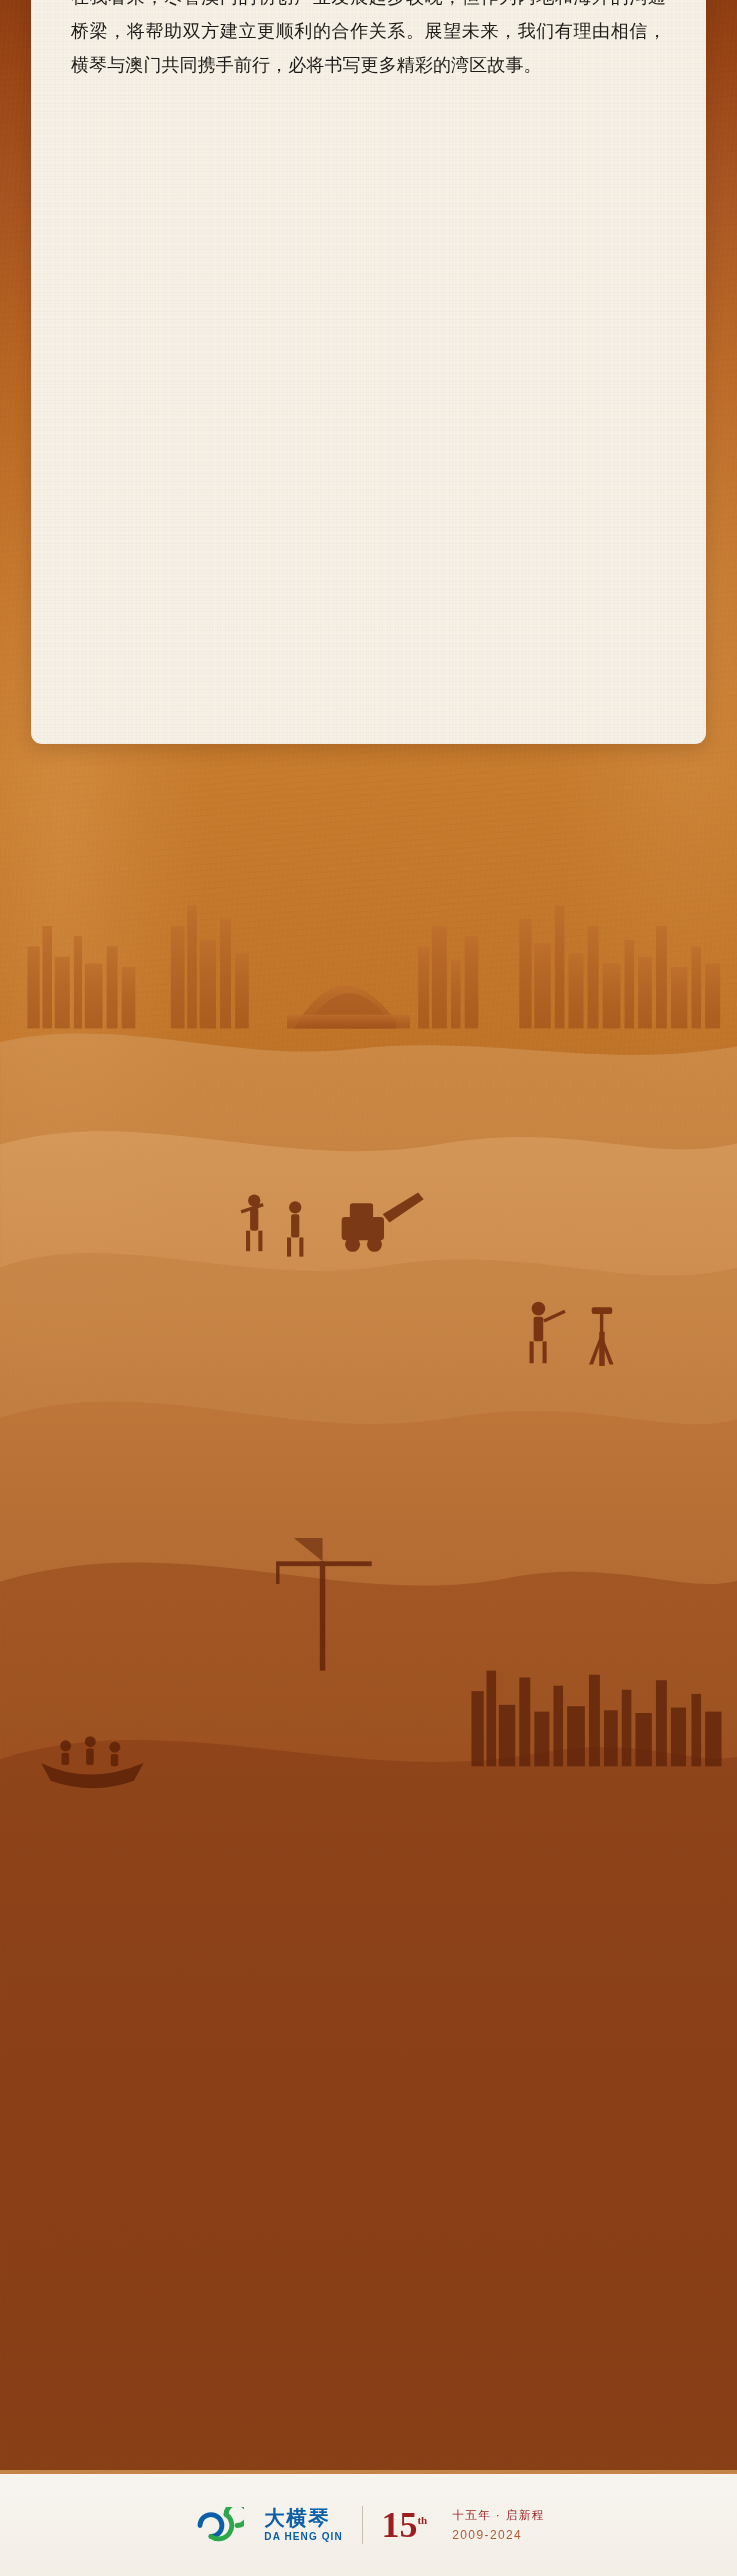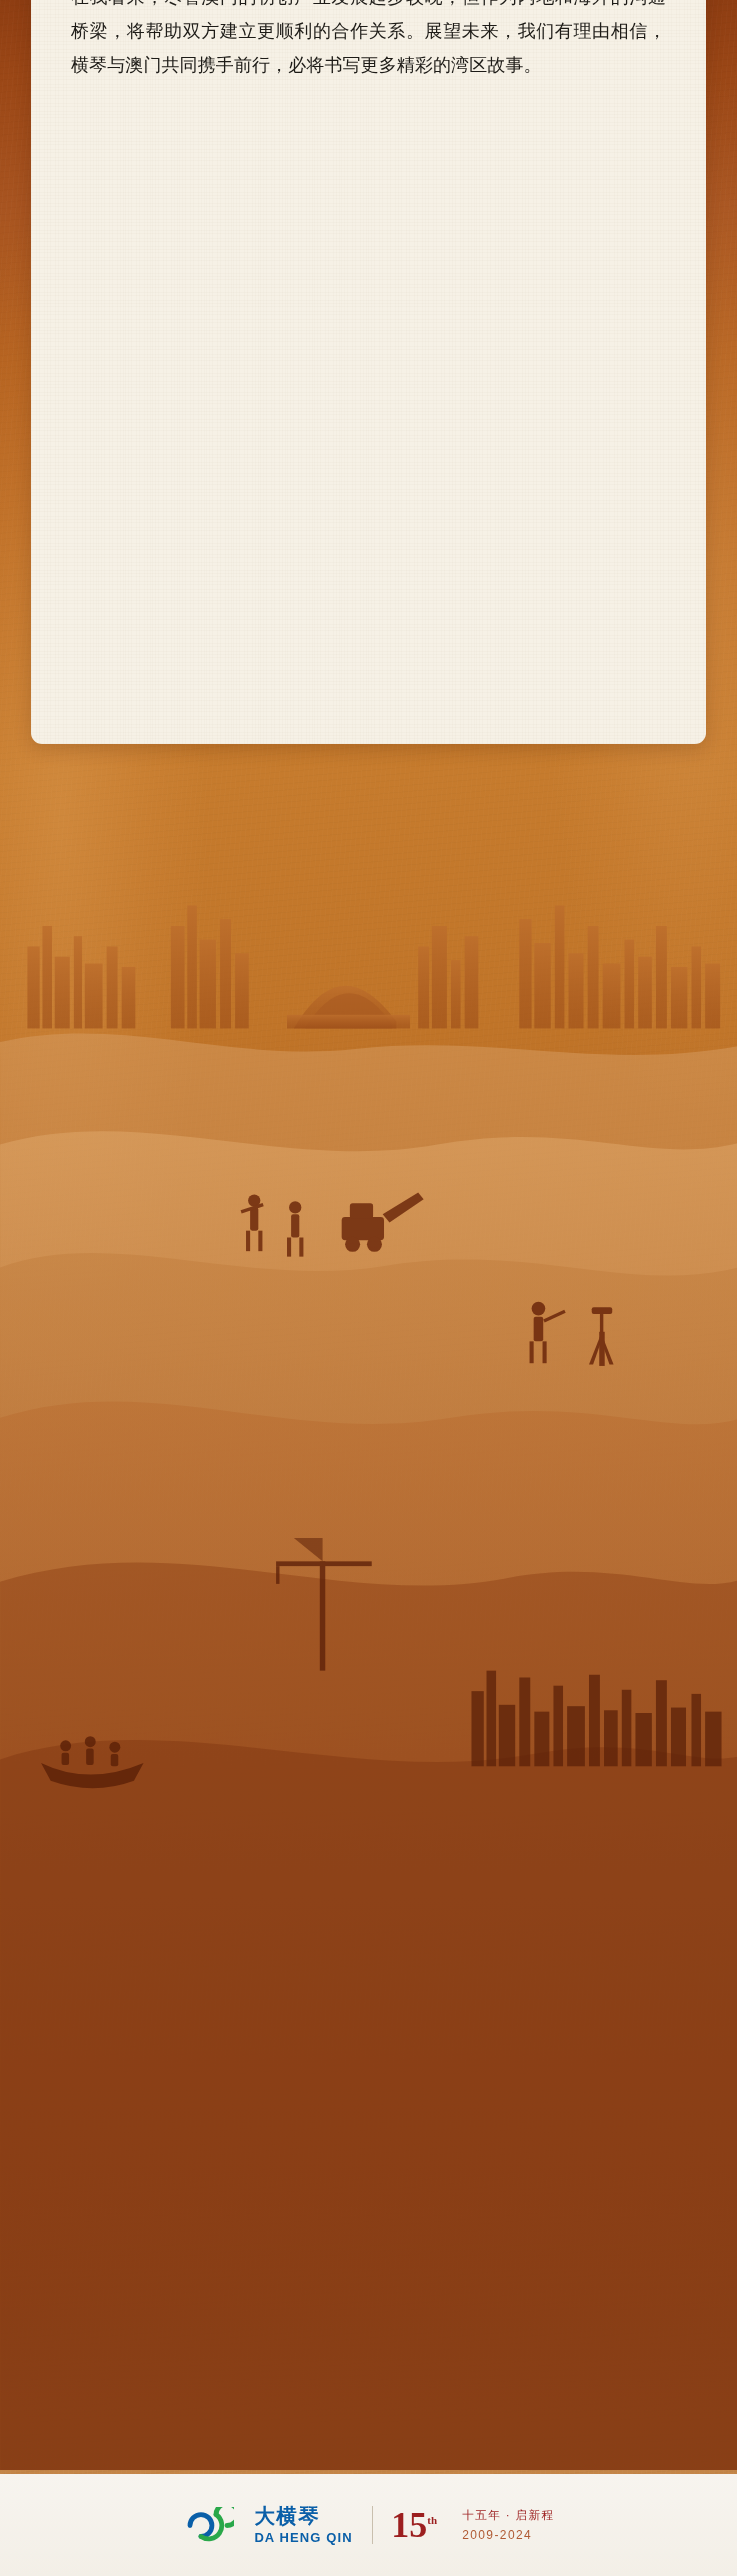--- a/index.html
+++ b/index.html
@@ -151,21 +151,21 @@
   }
   .brand-cn {
     font-size: 20.5px;
     font-weight: bold;
     color: #0a5fa8;
     letter-spacing: 1.4px;
     font-family: "Liberation Sans", sans-serif;
   }
   .brand-en {
     margin-top: 4.1px;
-    font-size: 13px;
+    font-size: 10px;
     font-weight: bold;
     color: #0a5fa8;
     letter-spacing: 1.1px;
     font-family: "Liberation Sans", sans-serif;
   }
   .divider-v {
     width: 0.7px;
     height: 38px;
     background: #c9bfae;
   }

